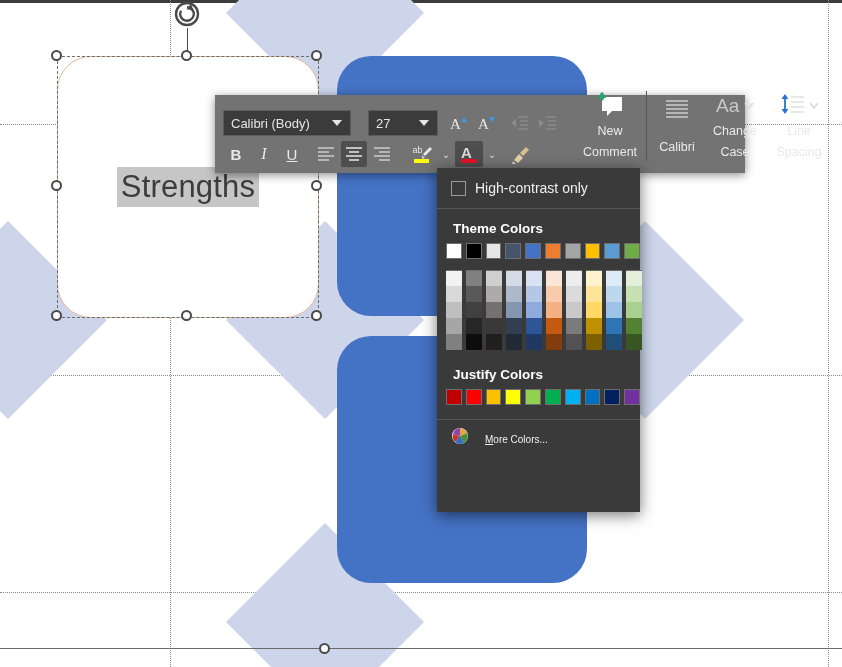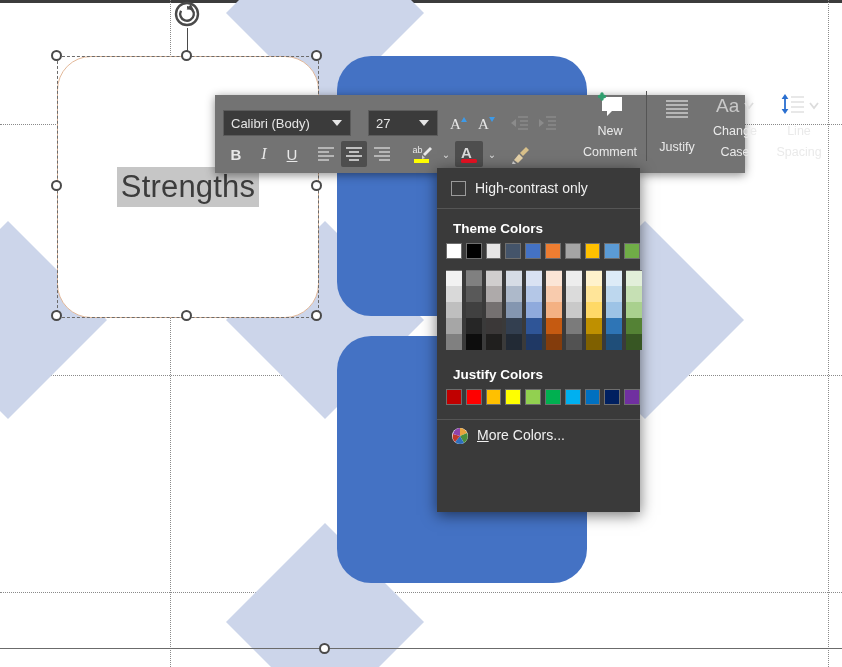--- a/index.html
+++ b/index.html
@@ -200,23 +200,23 @@
     border: 1px solid #6e6e6e;
     box-sizing: border-box;
   }
   .tint-grid {
     display: flex; gap: 4px; padding: 11px 0 0 9px;
   }
   .tint-col { display: flex; flex-direction: column; }
   .tint-col .sw { border: none; width: 16px; height: 16px; }
   .tint-col .sw:first-child { border-top: 1px solid #6e6e6e; }
   .dd-item {
-    display: flex; align-items: flex-start; gap: 8px;
+    display: flex; align-items: flex-end; gap: 16px;
     padding: 7px 0 7px 14px;
-    font-size: 14px;
+    font-size: 10px;
   }
   .dd-item .dd-lbl u { text-decoration: underline; }
   .dd-item-ico { width: 18px; height: 18px; display: flex; align-items: center; justify-content: center; }
 </style>
 </head>
 <body>
 
 <div id="stage">
 
   <div class="top-rule"></div>
@@ -408,21 +408,21 @@
           <svg width="26" height="24" viewBox="0 0 26 24">
             <g stroke="#dcdcdc" stroke-width="1.3">
               <line x1="2" y1="3" x2="24" y2="3"></line>
                 <line x1="2" y1="7" x2="24" y2="7"></line>
               <line x1="2" y1="11" x2="24" y2="11"></line>
                 <line x1="2" y1="15" x2="24" y2="15"></line>
               <line x1="2" y1="19" x2="24" y2="19"></line>
             </g>
           </svg>
         </span>
-        <span class="cmd-lbl" style="margin-top:12px;">Justify</span>
+        <span class="cmd-lbl" style="margin-top:12px;">Calibri</span>
       </div>
 
       <div class="cmd">
         <span class="cmd-ico">
           <svg width="42" height="26" viewBox="0 0 42 26">
             <text x="2" y="20" font-size="19" fill="#c9c9c9" font-family="Liberation Sans, sans-serif">Aa</text>
             <path d="M31 11 L35 16 L39 11" fill="none" stroke="#dcdcdc" stroke-width="1.8"></path>
           </svg>
         </span>
         <span class="cmd-lbl">Change<br>Case</span>

